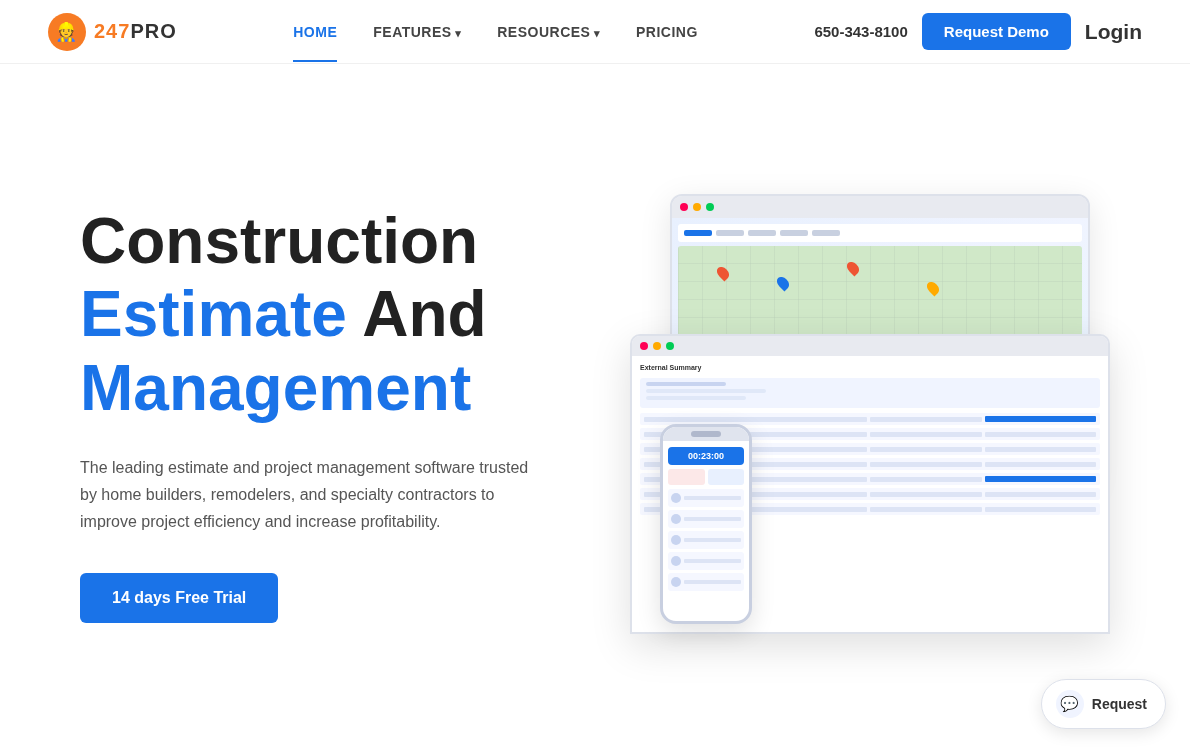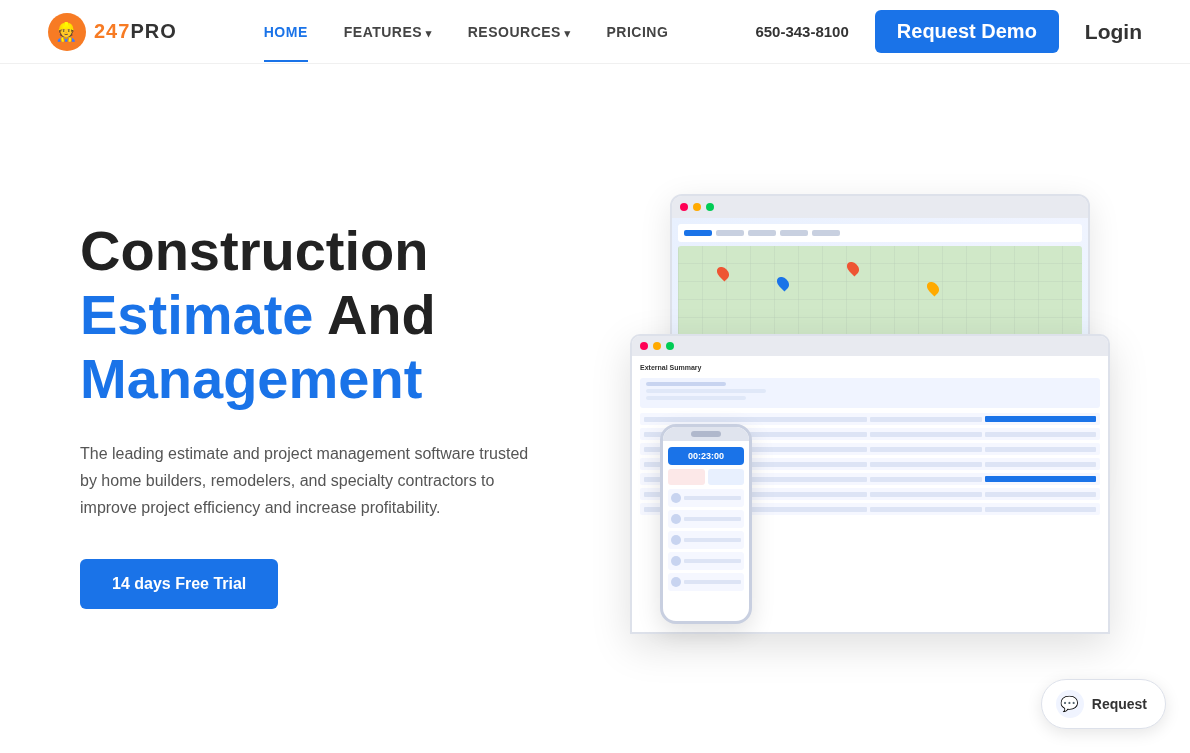--- a/index.html
+++ b/index.html
@@ -45,34 +45,34 @@
       font-size: 14px;
       font-weight: 600;
       color: #444;
       letter-spacing: 0.5px;
     }
     .nav-links li a.active { color: #1a73e8; border-bottom: 2px solid #1a73e8; padding-bottom: 20px; }
     .nav-links li a.has-arrow::after { content: ' ▾'; font-size: 11px; }
     .nav-right {
       display: flex;
       align-items: center;
-      gap: 26px;
+      gap: 14px;
     }
     .nav-phone {
       font-size: 15px;
       font-weight: 600;
       color: #333;
     }
     .btn-request-demo {
       background: #1a73e8;
       color: #fff;
       border: none;
       border-radius: 6px;
       padding: 10px 22px;
-      font-size: 20px;
+      font-size: 15px;
       font-weight: 600;
       cursor: pointer;
     }
     .btn-login {
       background: none;
       border: none;
       font-size: 21px;
       font-weight: 600;
       color: #333;
       cursor: pointer;
@@ -86,21 +86,21 @@
       padding: 80px 80px 60px 80px;
       min-height: 680px;
       background: #fff;
       position: relative;
     }
     .hero-left {
       max-width: 520px;
       flex: 0 0 auto;
     }
     .hero-title {
-      font-size: 56px;
+      font-size: 64px;
       font-weight: 700;
       line-height: 1.15;
       color: #222;
       margin-bottom: 28px;
     }
     .hero-title .highlight { color: #1a73e8; }
     .hero-desc {
       font-size: 16px;
       color: #555;
       line-height: 1.7;

